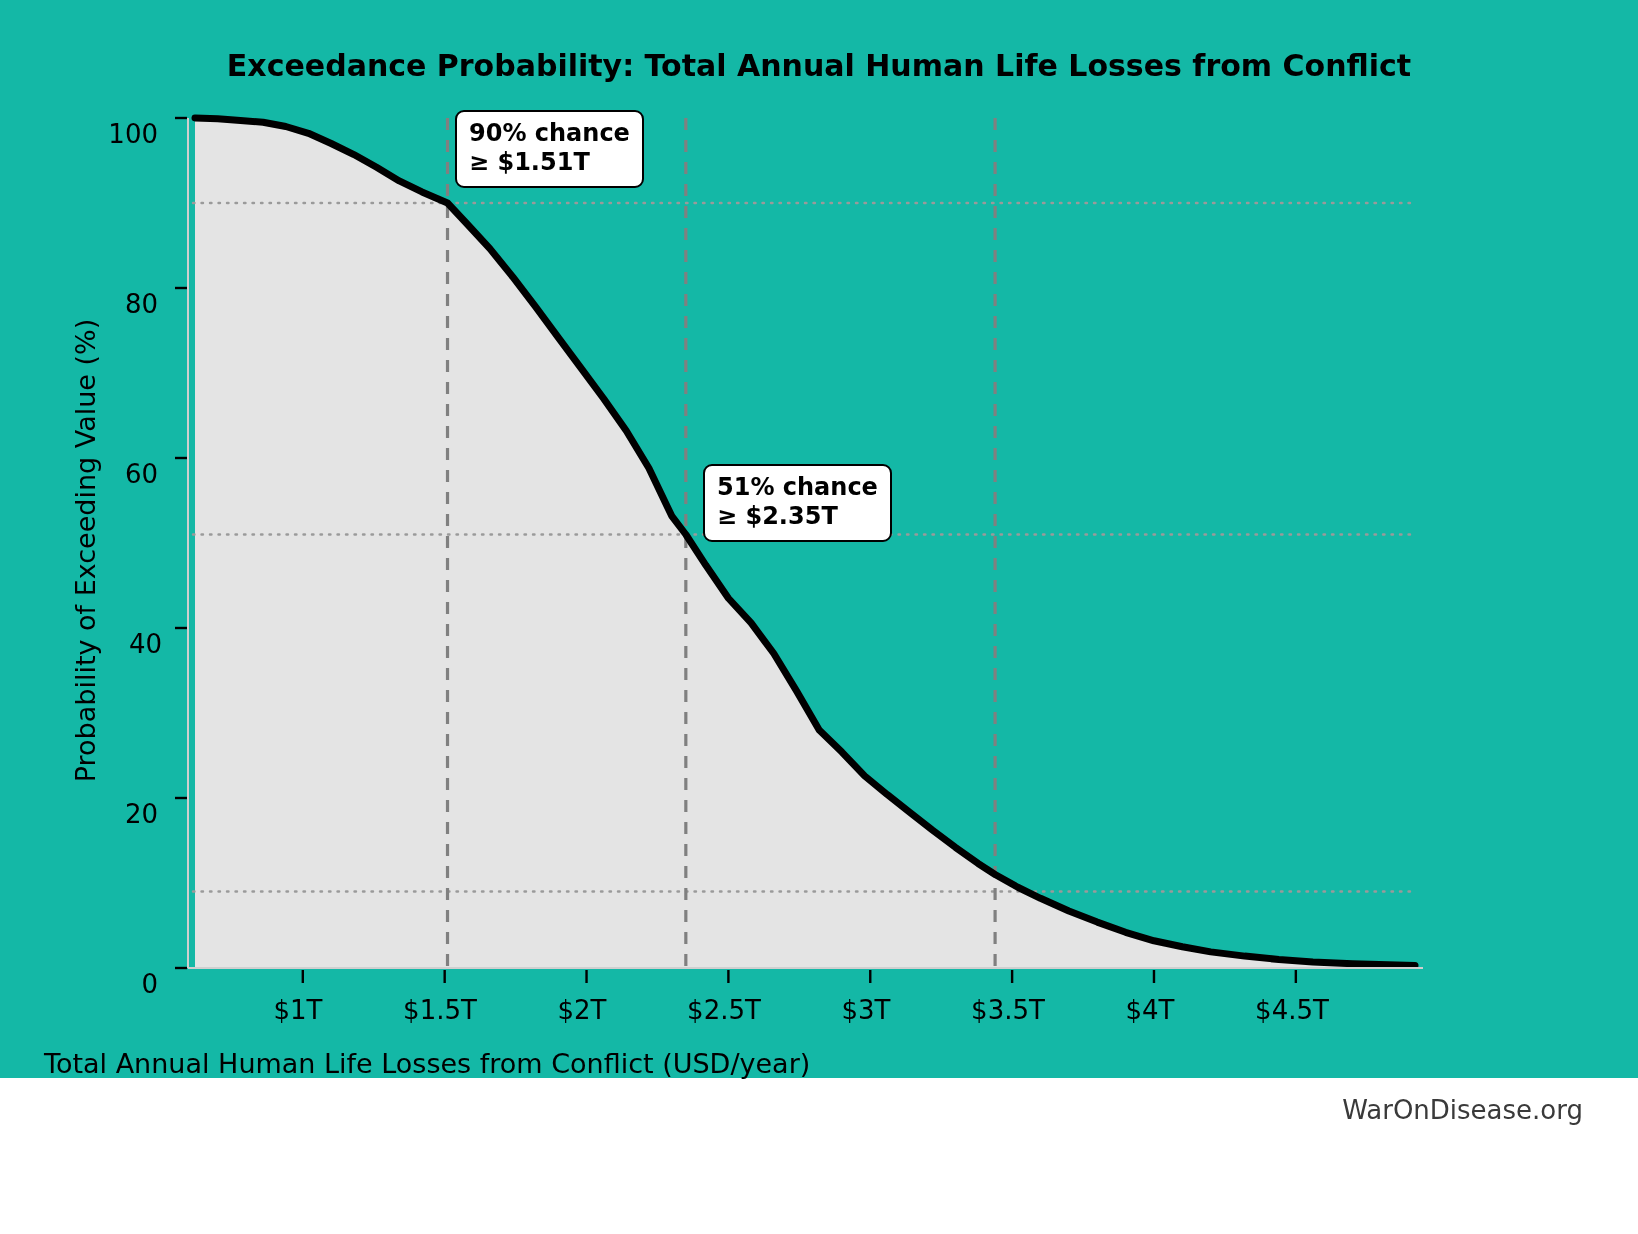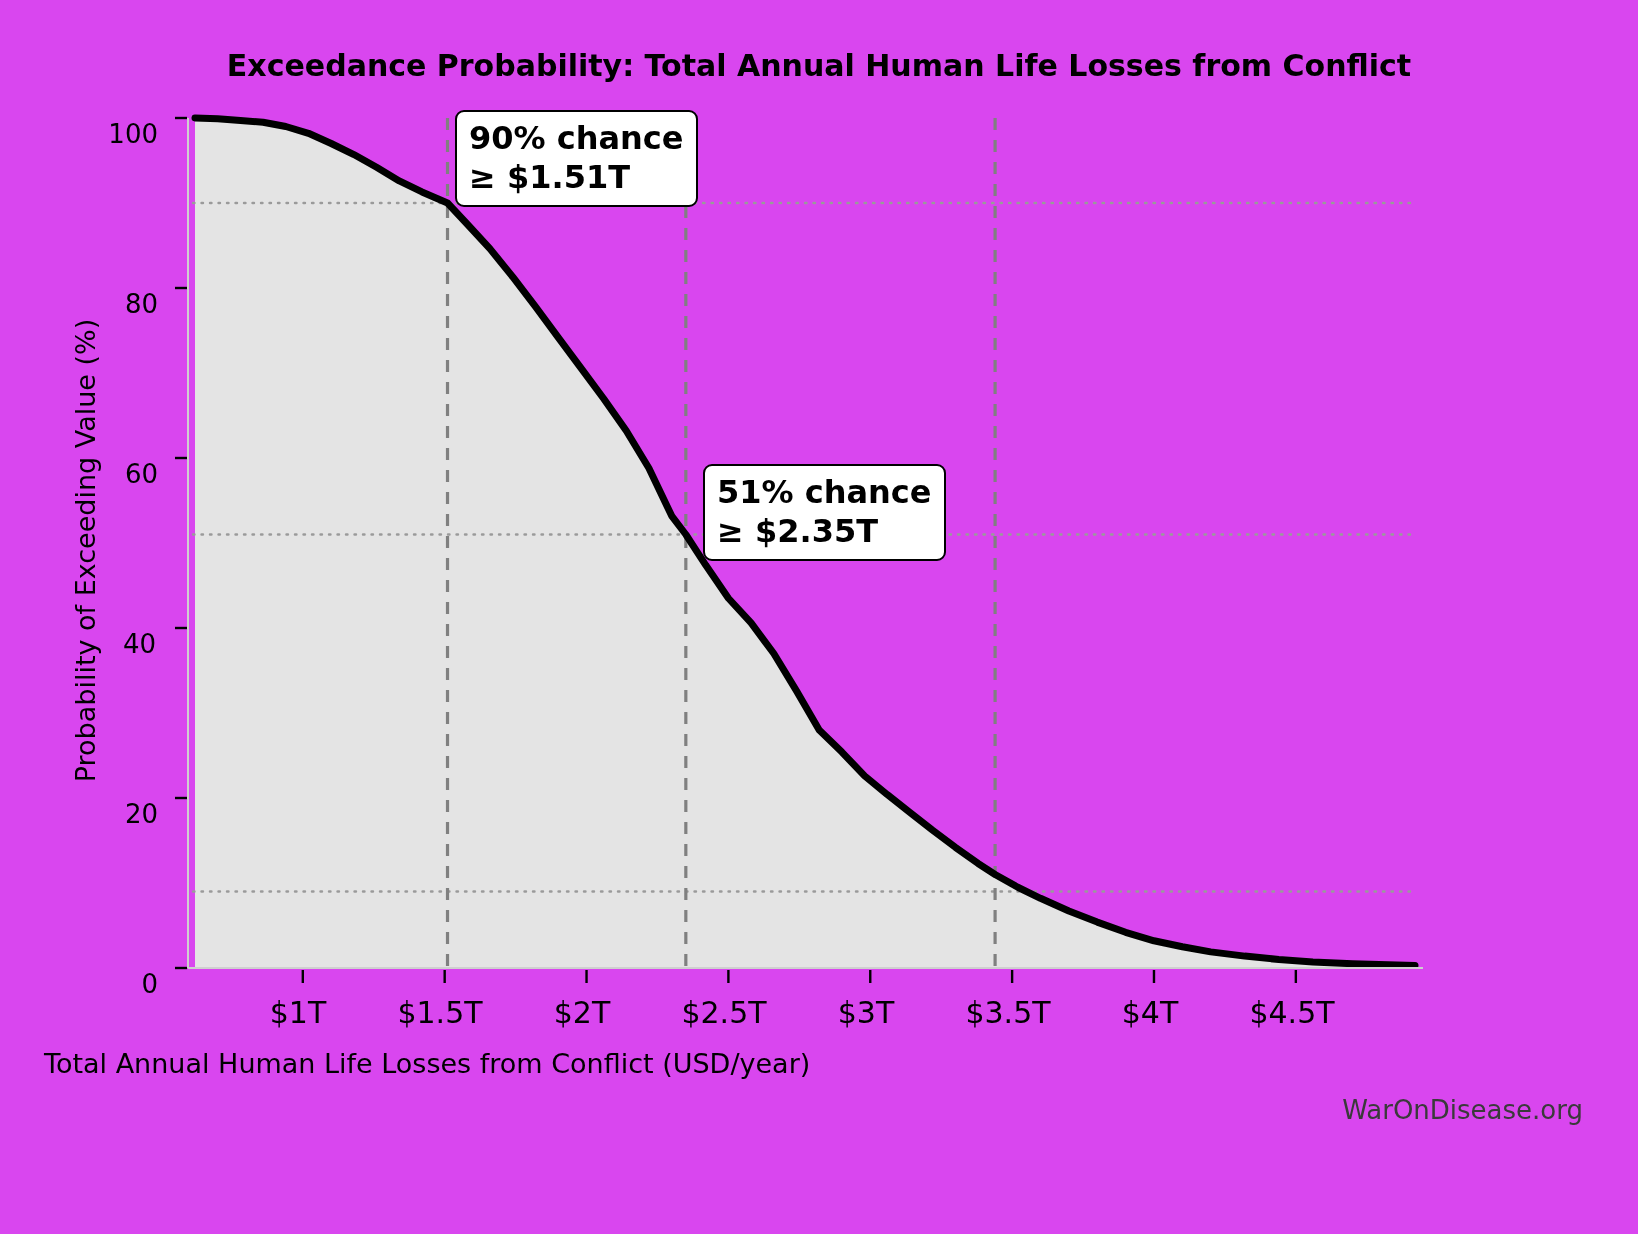--- a/index.html
+++ b/index.html
@@ -9,22 +9,22 @@
   }
   body {
     width: 1638px;
     height: 1234px;
     font-family: "DejaVu Sans", sans-serif;
     overflow: hidden;
   }
   #figure {
     position: relative;
     width: 1638px;
-    height: 1234px;
-    background: #d946ef;
+    height: 1078px;
+    background: #14b8a6;
   }
   #chart-title {
     position: absolute;
     left: 0;
     top: 48px;
     width: 1638px;
     text-align: center;
     font-size: 30px;
     font-weight: bold;
     color: #000000;
@@ -41,21 +41,21 @@
     text-align: right;
     font-size: 26px;
     color: #000000;
     font-family: "DejaVu Sans", sans-serif;
     width: 90px;
     margin-top: 12px;
   }
   .xtick-label {
     position: absolute;
     text-align: center;
-    font-size: 30px;
+    font-size: 26px;
     color: #000000;
     font-family: "DejaVu Sans", sans-serif;
     width: 160px;
   }
   #xaxis-title {
     position: absolute;
     left: 0;
     top: 1048px;
     width: 1638px;
     text-align: left;
@@ -84,21 +84,21 @@
     color: #3a3a3a;
     font-family: "DejaVu Sans", sans-serif;
     margin-left: 8px;
   }
   .callout {
     position: absolute;
     background: #ffffff;
     border: 2.5px solid #000000;
     border-radius: 9px;
     padding: 7px 12px 8px 12px;
-    font-size: 32px;
+    font-size: 24px;
     font-weight: bold;
     color: #000000;
     font-family: "DejaVu Sans", sans-serif;
     line-height: 1.22;
     white-space: nowrap;
   }
 </style>
 </head>
 <body>
 
@@ -131,21 +131,21 @@
         <line x1="870.2558139534884" x2="870.2558139534884" y1="970" y2="983" stroke="#000" stroke-width="2.4"></line>
         <line x1="1012.1162790697674" x2="1012.1162790697674" y1="970" y2="983" stroke="#000" stroke-width="2.4"></line>
         <line x1="1153.9767441860465" x2="1153.9767441860465" y1="970" y2="983" stroke="#000" stroke-width="2.4"></line>
         <line x1="1295.8372093023256" x2="1295.8372093023256" y1="970" y2="983" stroke="#000" stroke-width="2.4"></line>
       </g>
   </svg>
 
   <div class="ytick-label" style="left:68px; top:107px;">100</div>
   <div class="ytick-label" style="left:68px; top:277px;">80</div>
   <div class="ytick-label" style="left:68px; top:447px;">60</div>
-  <div class="ytick-label" style="left:66px; top:617px;">40</div>
+  <div class="ytick-label" style="left:72px; top:617px;">40</div>
   <div class="ytick-label" style="left:68px; top:787px;">20</div>
   <div class="ytick-label" style="left:68px; top:957px;">0</div>
 
   <div class="xtick-label" style="left:218px;  top:995px;">$1T</div>
   <div class="xtick-label" style="left:360px;  top:995px;">$1.5T</div>
   <div class="xtick-label" style="left:502px;  top:995px;">$2T</div>
   <div class="xtick-label" style="left:644px;  top:995px;">$2.5T</div>
   <div class="xtick-label" style="left:786px;  top:995px;">$3T</div>
   <div class="xtick-label" style="left:928px;  top:995px;">$3.5T</div>
   <div class="xtick-label" style="left:1070px; top:995px;">$4T</div>

